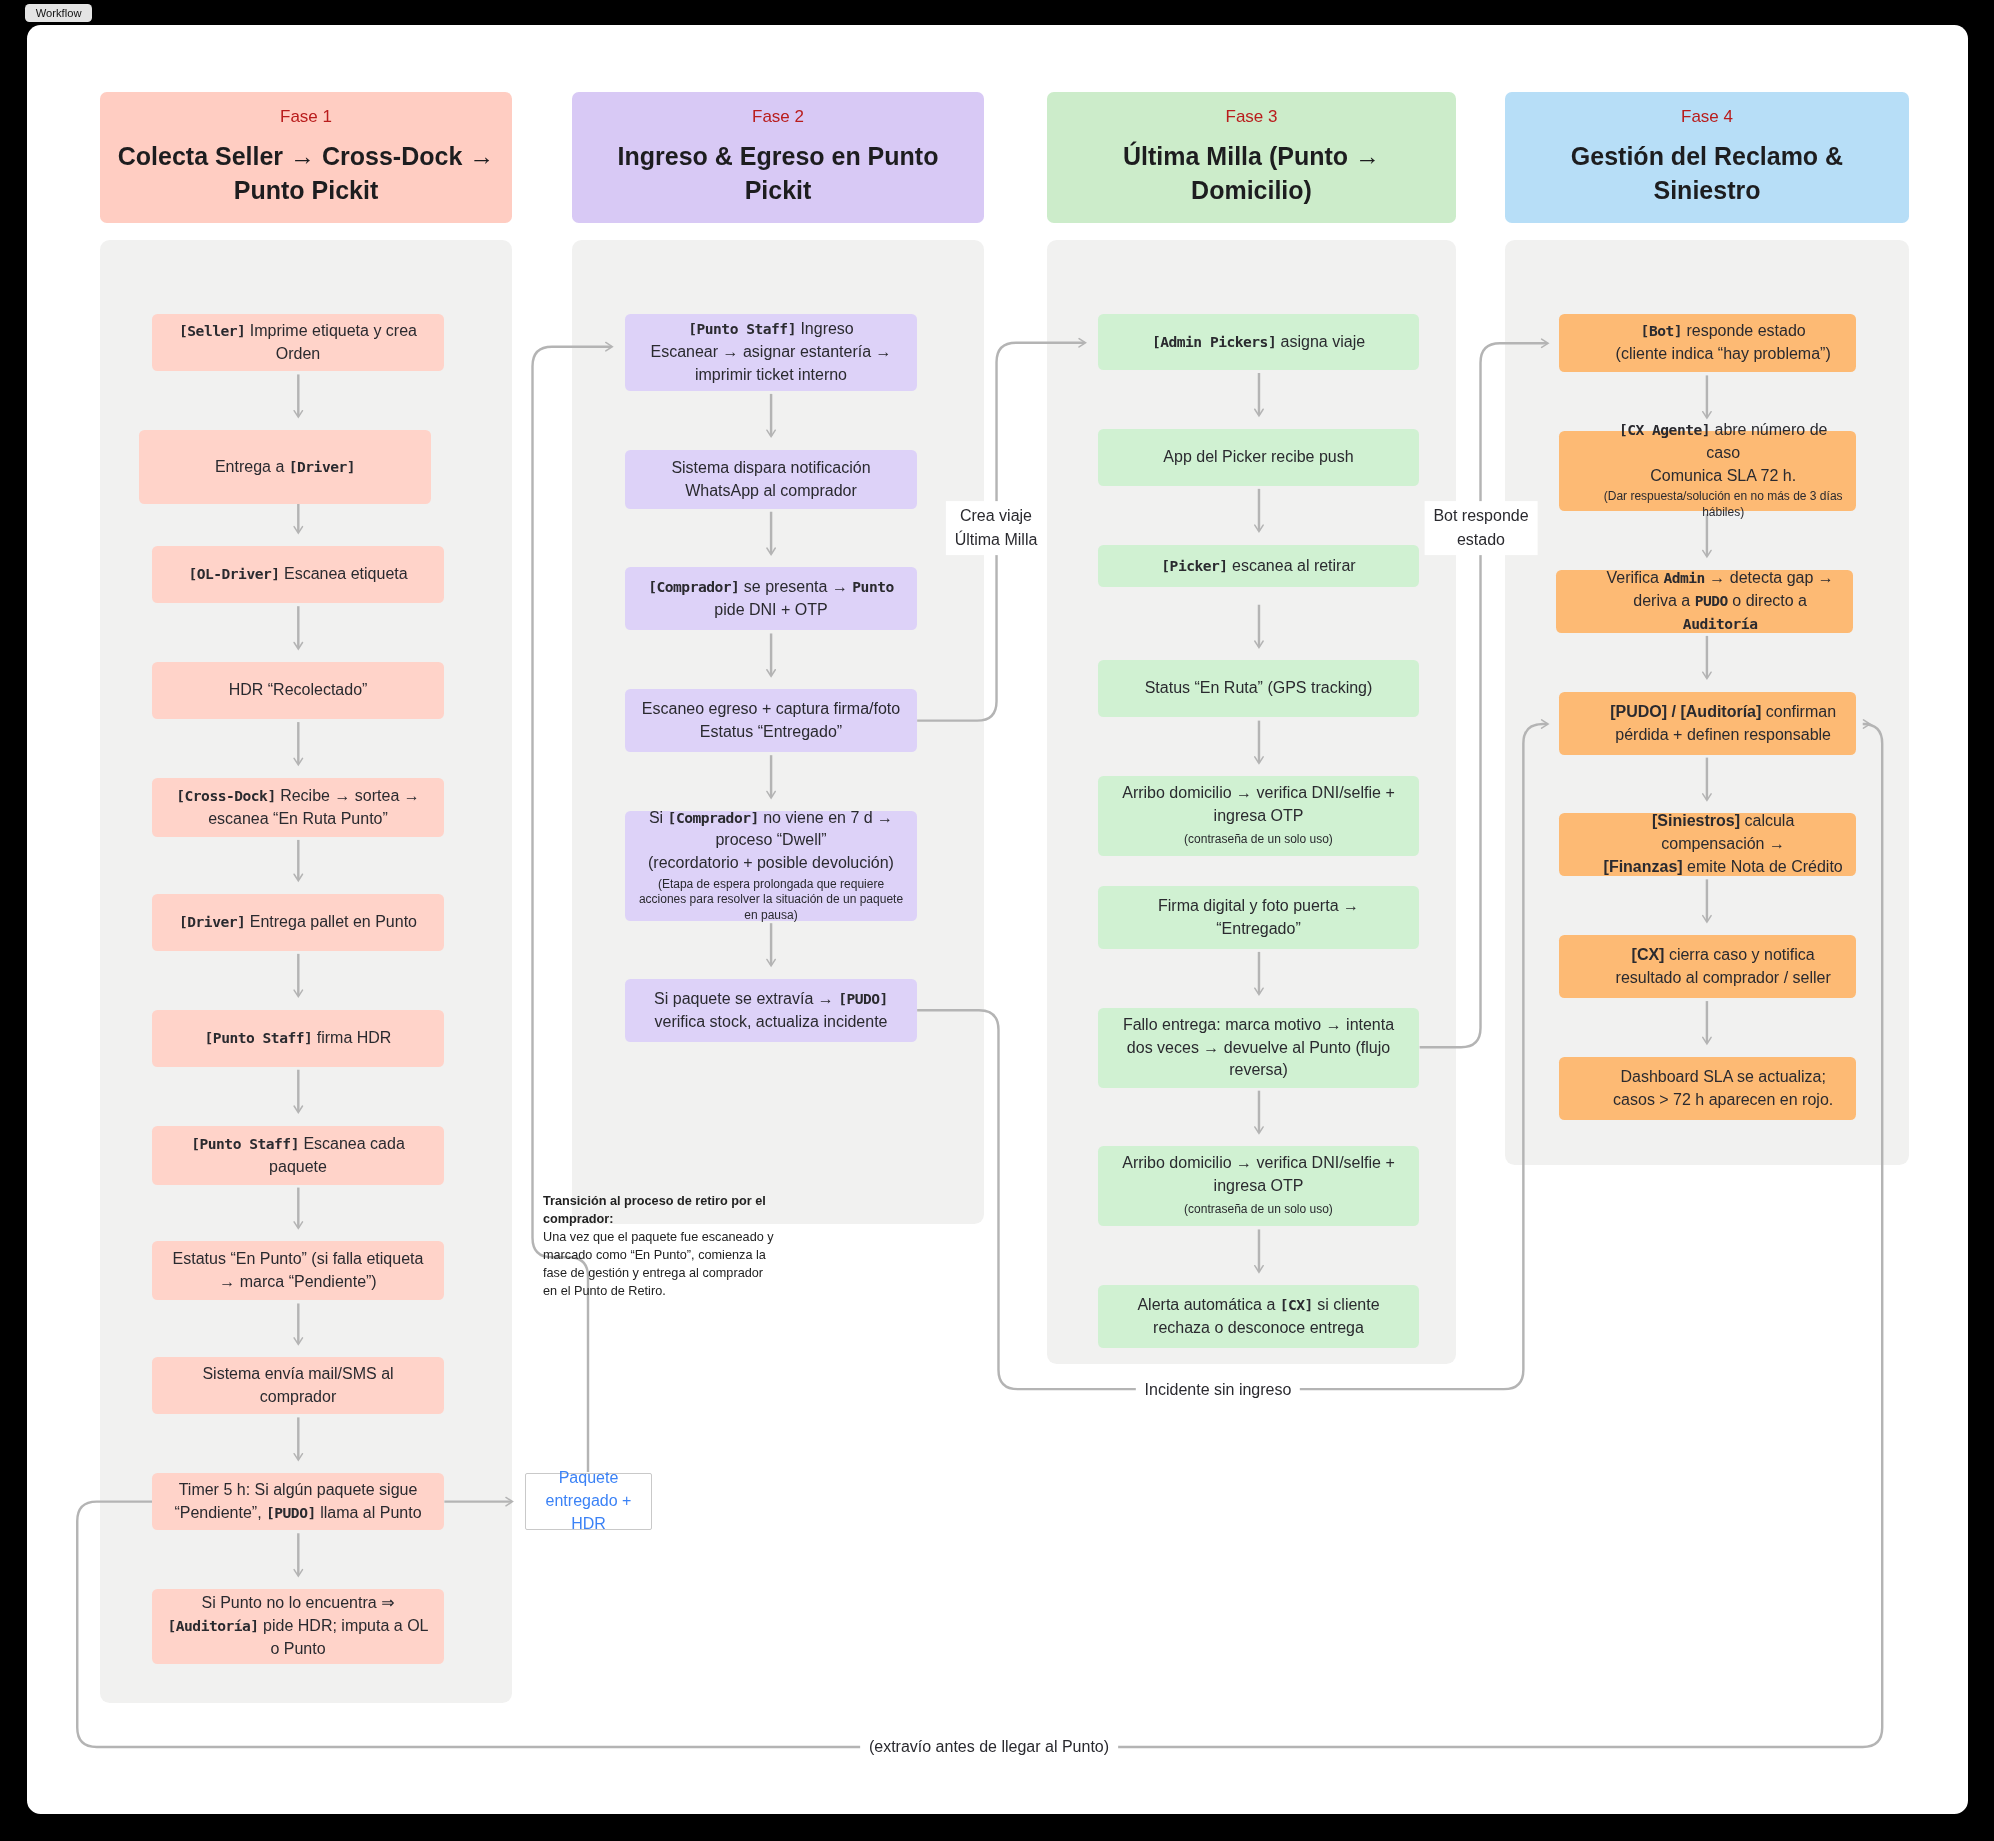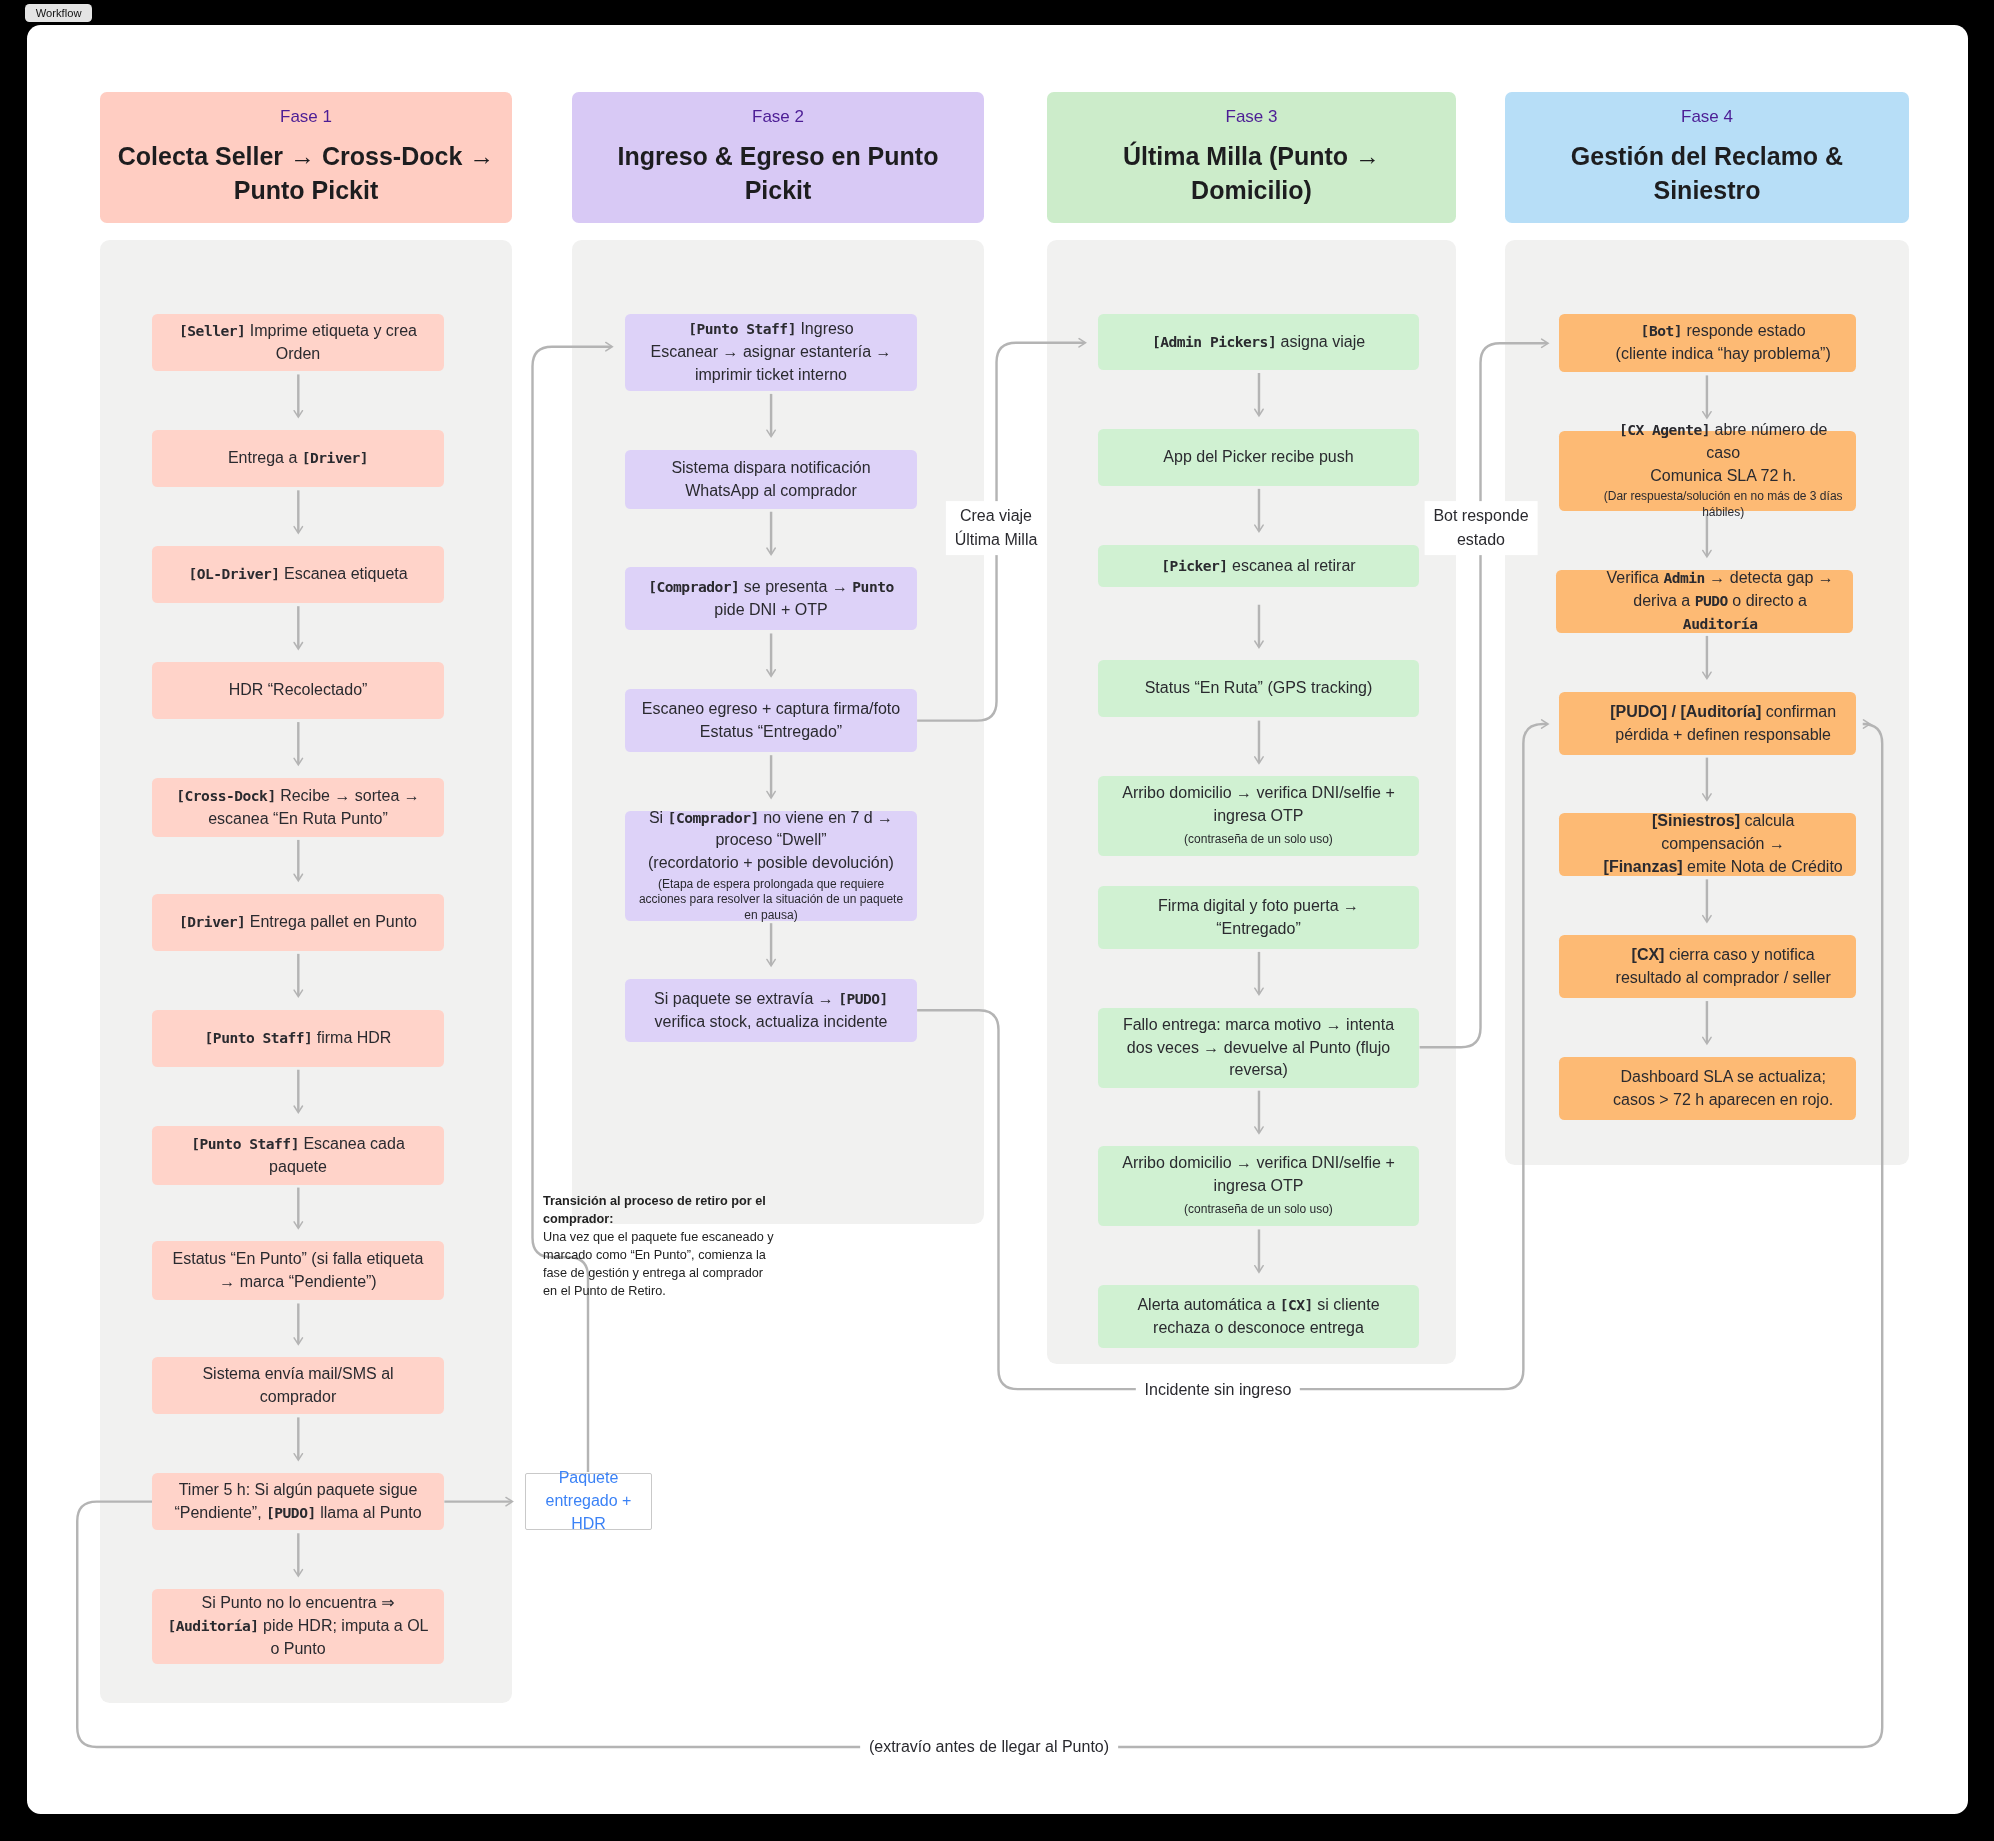--- a/index.html
+++ b/index.html
@@ -5,21 +5,21 @@
   html,body{margin:0;padding:0;background:#000;}
   .stage{position:relative;width:1995px;height:1841px;background:#000;overflow:hidden;
          font-family:"Liberation Sans",sans-serif;color:#26262b;}
   .tab{position:absolute;left:25px;top:3.9px;height:18.5px;padding:0 10.7px;background:#e4e4e4;
        border-radius:4.4px;display:flex;align-items:center;font-size:11.2px;font-weight:500;color:#111;}
   .canvas{position:absolute;left:27px;top:25px;width:1941px;height:1789px;background:#fff;border-radius:13.6px;}
 
   .panel{position:absolute;background:#f1f1f0;border-radius:9.7px;}
   .phase-header{position:absolute;border-radius:6.8px;display:flex;flex-direction:column;
                 align-items:center;justify-content:center;text-align:center;}
-  .phase-label{font-size:17px;color:#4c1d95;margin-bottom:12.7px;}
+  .phase-label{font-size:17px;color:#b91c1c;margin-bottom:12.7px;}
   .phase-title{font-size:25px;font-weight:700;color:#1d1d1f;line-height:1.35;padding:0 14.6px;}
 
   .node{position:absolute;border-radius:5.4px;display:flex;align-items:center;justify-content:center;
         text-align:center;font-size:16px;line-height:1.42;padding:2.9px 12.7px;box-sizing:border-box;color:#2a2a2f;}
   .n1{background:#ffd3c9;} .n2{background:#ddd2f8;} .n3{background:#d0f1d2;} .n4{background:#fdba74;padding-left:44px;}
   .h1{background:#ffcdc2;} .h2{background:#d8c9f5;} .h3{background:#ccecca;} .h4{background:#b7def7;}
 
   .seg-m{font-family:"DejaVu Sans Mono",monospace;font-weight:700;font-size:14.6px;letter-spacing:-0.5px;}
   .seg-b{font-weight:700;}
   .seg-s{font-size:12px;line-height:1.3;display:inline-block;margin-top:1.9px;}
@@ -108,21 +108,21 @@
     <path class="wire" marker-end="url(#arr)" d="M1207 3023 V2622 Q1207 2582 1167 2582 H1133 Q1093 2582 1093 2542 V752 Q1093 712 1133 712 H1255"></path>
     <path class="wire" marker-end="url(#arr)" d="M1883 1480 H2006 Q2046 1480 2046 1440 V744 Q2046 704 2086 704 H2227"></path>
     <path class="wire" marker-end="url(#arr)" d="M2915 2151 H3000 Q3040 2151 3040 2111 V745 Q3040 705 3080 705 H3177"></path>
     <path class="wire" marker-end="url(#arr)" d="M1883 2075 H2010 Q2050 2075 2050 2115 V2813 Q2050 2853 2090 2853 H3088 Q3128 2853 3128 2813 V1527 Q3128 1487 3168 1487 H3177"></path>
     <path class="wire" marker-end="url(#arr)" d="M312 3084 H198 Q158 3084 158 3124 V3548 Q158 3588 198 3588 H3825 Q3865 3588 3865 3548 V1527 Q3865 1487 3825 1487 H3838"></path>
   </svg>
 
   <div class="node n1" style="left:152px;top:314px;width:292px;height:57px">
       <div><span class="seg-m">[Seller]</span><span> Imprime etiqueta y crea Orden</span></div>
     </div>
-  <div class="node n1" style="left:152px;top:430px;width:292px;height:57px">
+  <div class="node n1" style="left:139px;top:430px;width:292px;height:74px">
       <div><span>Entrega a </span><span class="seg-m">[Driver]</span></div>
     </div>
   <div class="node n1" style="left:152px;top:546px;width:292px;height:57px">
       <div><span class="seg-m">[OL-Driver]</span><span> Escanea etiqueta</span></div>
     </div>
   <div class="node n1" style="left:152px;top:662px;width:292px;height:57px">
       <div><span>HDR “Recolectado”</span></div>
     </div>
   <div class="node n1" style="left:152px;top:778px;width:292px;height:59px">
       <div><span class="seg-m">[Cross-Dock]</span><span> Recibe → sortea → escanea “En Ruta Punto”</span></div>

